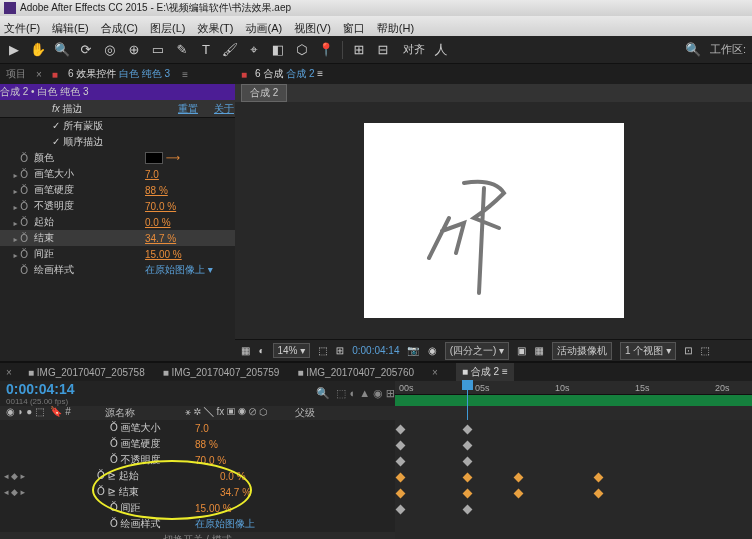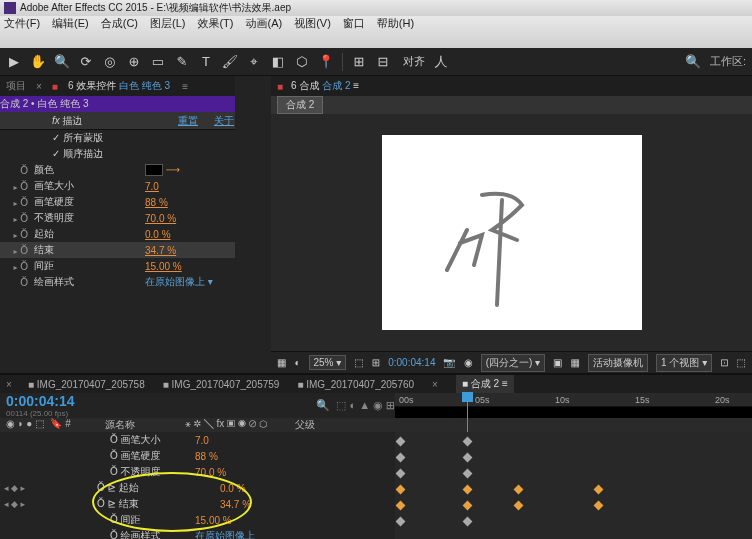--- a/index.html
+++ b/index.html
@@ -1,24 +1,24 @@
 <!DOCTYPE html>
 <html><head>
 <meta charset="utf-8">
 <style>
 * { margin: 0; padding: 0; box-sizing: border-box; font-family: "Microsoft YaHei", Arial, sans-serif; }
 body { background: #232323; color: #b8b8b8; font-size: 11px; width: 752px; height: 539px; overflow: hidden; position: relative; }
 .title-bar { background: linear-gradient(#e8e8e8,#d0d0d0); color: #222; height: 16px; line-height: 16px; padding-left: 4px; font-size: 10px; display: flex; align-items: center; }
 .title-icon { width: 12px; height: 12px; background: #4a2a7a; margin-right: 4px; display: inline-block; }
-.menu-bar { background: linear-gradient(#e8e8e8,#d0d0d0); color: #222; height: 32px; display: flex; align-items: flex-start; padding-left: 4px; font-size: 11px; }
+.menu-bar { background: linear-gradient(#e8e8e8,#d0d0d0); color: #222; height: 20px; display: flex; align-items: flex-end; padding-left: 4px; font-size: 11px; }
 .menu-bar span { margin-right: 12px; cursor: default; }
 .tool-bar { background: #232323; height: 28px; border-bottom: 1px solid #111; display: flex; align-items: center; padding: 0 6px; gap: 8px; }
 .tool-icon { width: 16px; height: 16px; color: #ccc; display: inline-flex; align-items: center; justify-content: center; font-size: 13px; }
 .tool-sep { width: 1px; height: 18px; background: #444; }
-.main-area { display: flex; height: 297px; gap: 36px; }
+.main-area { display: flex; height: 297px; }
 .left-panel { width: 235px; background: #232323; display: flex; flex-direction: column; }
 .panel-tabs { height: 20px; display: flex; align-items: center; background: #1e1e1e; padding-left: 6px; gap: 10px; font-size: 10px; }
 .panel-tab { color: #888; }
 .panel-tab.active { color: #d8d8d8; }
 .tab-close { color: #888; margin-left: 2px; }
 .comp-path { height: 16px; background: #4c1d95; color: #ccc; font-size: 10px; padding-left: 0; line-height: 16px; }
 .effect-header { display: flex; height: 18px; align-items: center; background: #333; border-bottom: 1px solid #111; font-size: 10px; padding-left: 48px; }
 .fx-label { width: 130px; padding-left: 4px; color: #ccc; }
 .reset-link { color: #5aa0d8; text-decoration: underline; margin-right: 16px; }
 .about-link { color: #5aa0d8; text-decoration: underline; }
@@ -43,21 +43,21 @@
 .brush-path { position: absolute; stroke: #777; stroke-width: 4; fill: none; stroke-linecap: round; }
 .viewer-footer { height: 22px; background: #232323; border-top: 1px solid #111; display: flex; align-items: center; padding: 0 6px; gap: 8px; font-size: 10px; color: #ccc; }
 .footer-box { background: #333; padding: 1px 4px; border: 1px solid #555; }
 .timeline-panel { height: 180px; background: #232323; border-top: 2px solid #111; display: flex; flex-direction: column; }
 .timeline-tabs { height: 20px; display: flex; align-items: center; background: #1e1e1e; padding-left: 28px; gap: 18px; font-size: 10px; }
 .tl-tab { color: #aaa; }
 .tl-tab.active { color: #d8d8d8; background: #333; padding: 2px 6px; }
 .timeline-header { height: 28px; display: flex; }
 .tl-left { width: 395px; background: #232323; display: flex; align-items: center; padding-left: 6px; gap: 6px; }
 .timecode { color: #3f9ad8; font-size: 14px; font-weight: bold; }
-.tl-right { flex: 1; background: #000000; position: relative; }
+.tl-right { flex: 1; background: #15803d; position: relative; }
 .ruler { height: 14px; background: #2a2a2a; border-bottom: 1px solid #111; position: relative; }
 .ruler-mark { position: absolute; top: 2px; color: #aaa; font-size: 9px; }
 .cti { position: absolute; top: 0; width: 1px; background: #3f9ad8; height: 140px; }
 .cti-head { position: absolute; top: -1px; left: -5px; width: 11px; height: 10px; background: #3f9ad8; }
 .column-header { height: 16px; display: flex; background: #2a2a2a; font-size: 10px; }
 .col1 { width: 115px; padding-left: 6px; }
 .col2 { width: 80px; }
 .col-icons { width: 110px; }
 .col3 { width: 90px; }
 .timeline-body { flex: 1; display: flex; position: relative; }
@@ -201,21 +201,21 @@
     <div class="viewer-canvas">
       <div class="canvas-white">
         <svg width="260" height="195" style="position:absolute;top:0;left:0">
           <path class="brush-path" d="M 85 95 L 65 135 M 78 108 L 100 100 L 92 130 M 100 60 Q 130 55 140 70 Q 125 85 110 95 L 135 105 M 120 65 L 115 170"></path>
         </svg>
       </div>
     </div>
     <div class="viewer-footer">
       <span>▦</span>
       <span>◐</span>
-      <span class="footer-box"><span>25%</span> ▾</span>
+      <span class="footer-box"><span>14%</span> ▾</span>
       <span>⬚</span>
       <span>⊞</span>
       <span style="color:#5aa0d8">0:00:04:14</span>
       <span>📷</span>
       <span>◉</span>
       <span class="footer-box"><span>(四分之一)</span> ▾</span>
       <span>▣</span>
       <span>▦</span>
       <span class="footer-box">活动摄像机</span>
       <span class="footer-box"><span>1 个视图</span> ▾</span>

